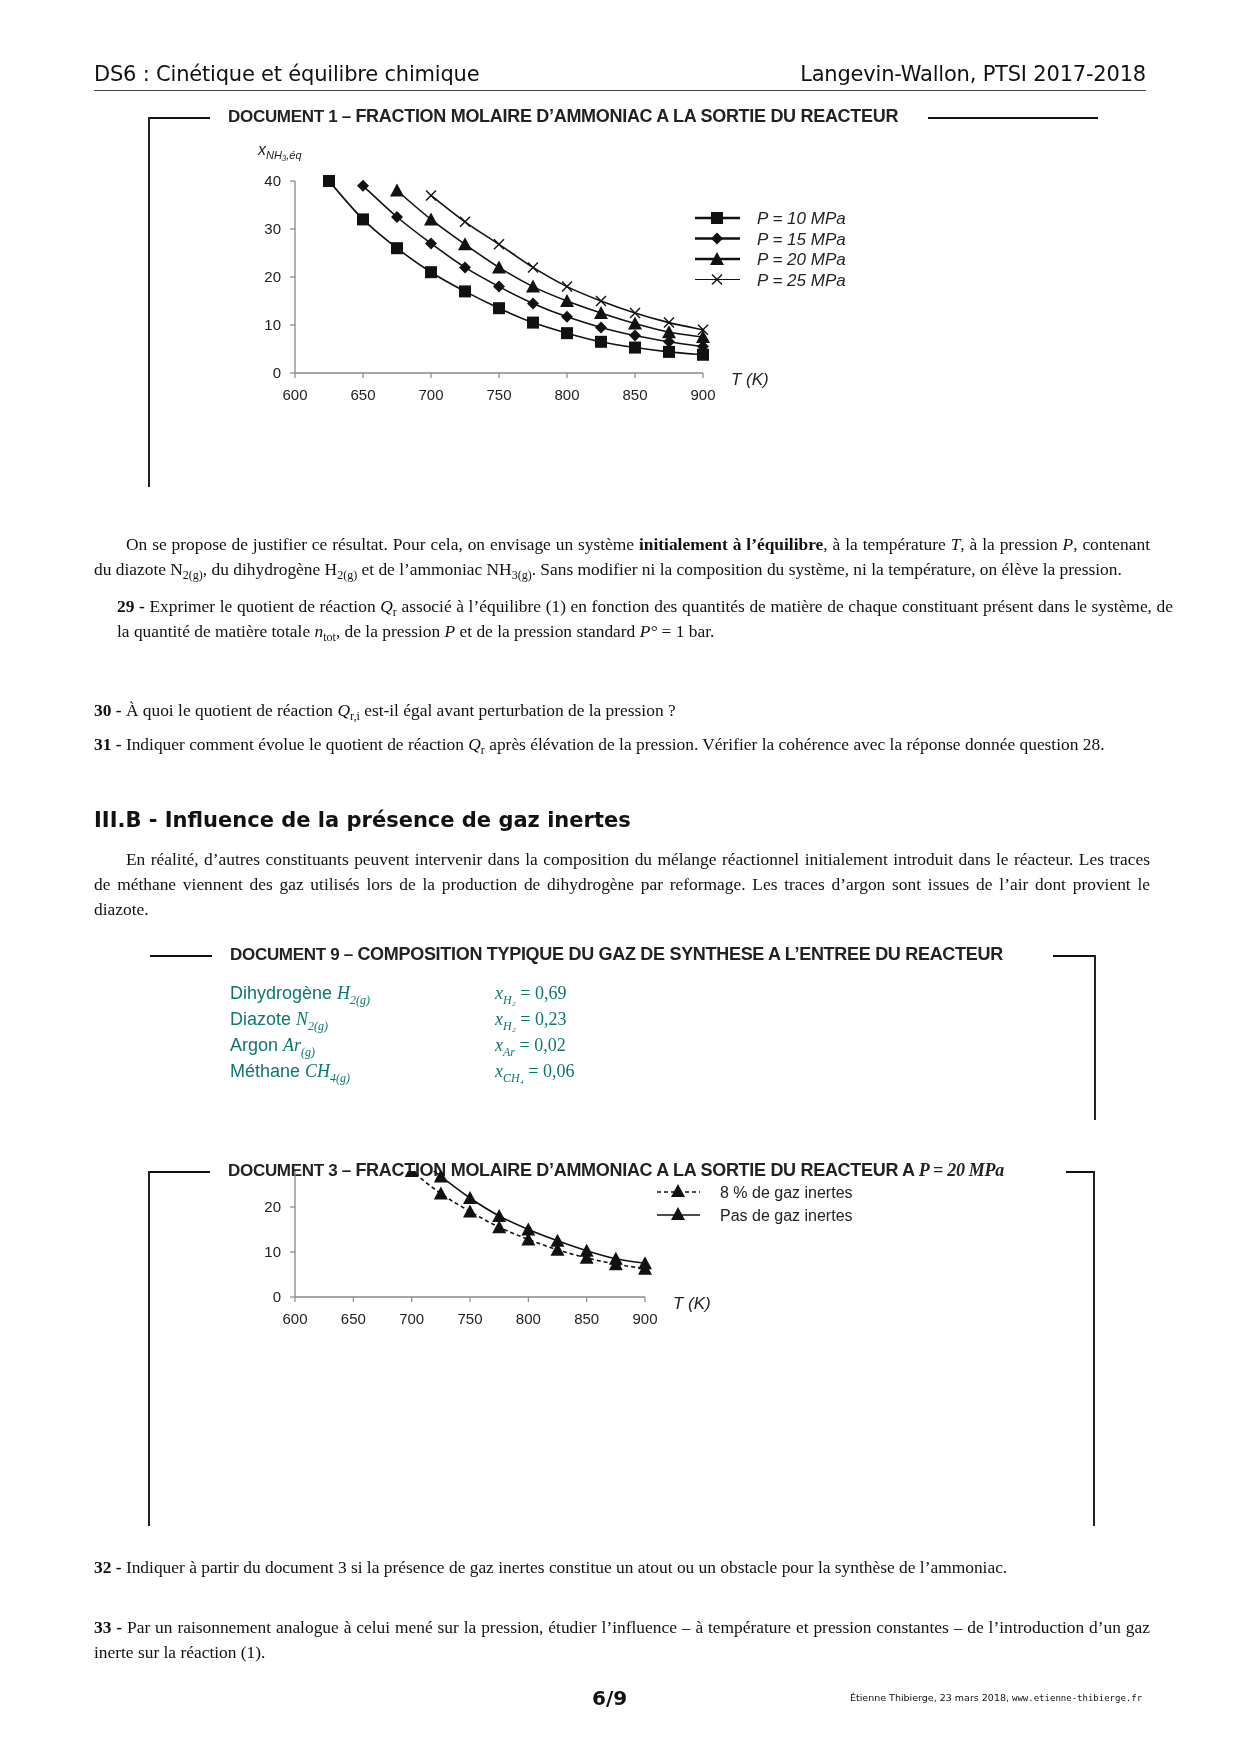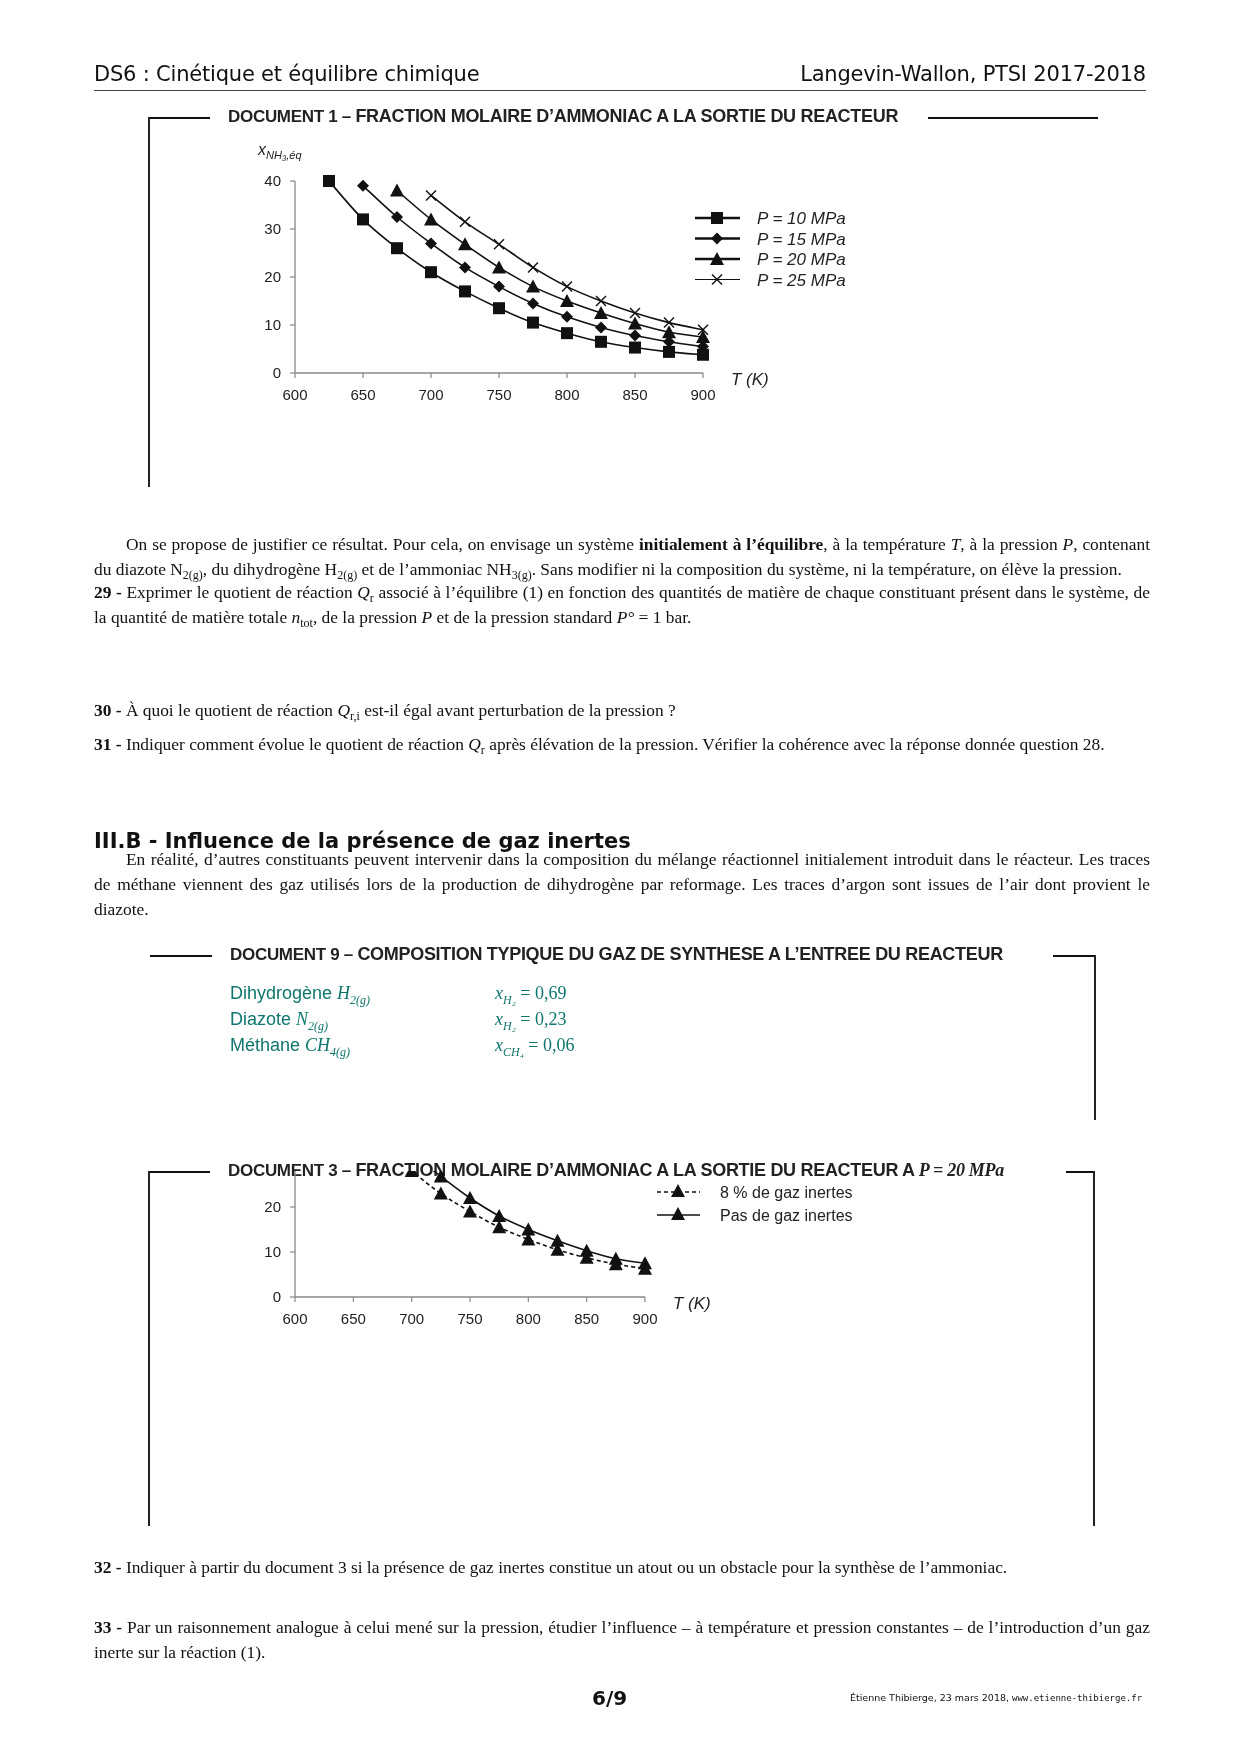--- a/index.html
+++ b/index.html
@@ -15,21 +15,21 @@
   .doc .bar-l, .doc .bar-r { position: absolute; top: 0; height: 2px; background: #111; }
   .doc .vl { position: absolute; width: 1.5px; background: #222; }
   .doc-title { position: absolute; top: -11px; font-family: "Liberation Sans", sans-serif; font-weight: bold; font-size: 17px; white-space: nowrap; letter-spacing: -0.3px; color: #222; }
   .doc-title .sc { font-size: 18px; }
   .doc-title .math { font-family: "Liberation Serif", serif; font-style: italic; font-weight: bold; font-size: 18px; }
 
   
   .para { position: absolute; left: 94px; width: 1056px; font-family: "Liberation Serif", serif; font-size: 17.4px; line-height: 25px; text-align: justify; }
   .para .indent { display: inline-block; width: 32px; }
   .q-num { font-weight: bold; }
-  .section-title { position: absolute; left: 94px; top: 808px; font-family: "DejaVu Sans", sans-serif; font-weight: bold; font-size: 21px; margin-top: 21px; }
+  .section-title { position: absolute; left: 94px; top: 808px; font-family: "DejaVu Sans", sans-serif; font-weight: bold; font-size: 21px; }
   i.m { font-style: italic; }
   sub { font-size: 12px; line-height: 0; }
 
   .comp-table { position: absolute; left: 230px; top: 980px; font-family: "Liberation Sans", sans-serif; font-size: 18px; color: #0f766e; }
   .comp-row { display: flex; height: 26px; align-items: center; }
   .comp-name { width: 265px; }
   .comp-val { font-family: "Liberation Serif", serif; }
   .comp-val i, .comp-name i { font-family: "Liberation Serif", serif; font-style: italic; }
 
   .footer { position: absolute; top: 1686px; left: 0; width: 1240px; }
@@ -155,21 +155,21 @@
         <line x1="564" y1="167.5" x2="574" y2="157.5" stroke="#111" stroke-width="1.4"></line>
         <text x="609" y="168.5" font-size="17" font-style="italic" font-family="Liberation Serif, serif" fill="#222">P = 25 MPa</text>
       </g>
     </svg>
 </div>
 
 <div class="para" style="top:532px;">
   <span class="indent"></span><span>On se propose de justifier ce résultat. Pour cela, on envisage un système </span><b>initialement à l’équilibre</b><span>, à la température </span><i class="m">T</i><span>, à la pression </span><i class="m">P</i><span>, contenant du diazote N</span><sub>2(g)</sub><span>, du dihydrogène H</span><sub>2(g)</sub><span> et de l’ammoniac NH</span><sub>3(g)</sub><span>. Sans modifier ni la composition du système, ni la température, on élève la pression.</span>
 </div>
 
-<div class="para" style="top:580px;">
+<div class="para" style="top:594px;margin-left:23px;">
   <span class="q-num">29 -</span><span> Exprimer le quotient de réaction </span><i class="m">Q</i><sub>r</sub><span> associé à l’équilibre (1) en fonction des quantités de matière de chaque constituant présent dans le système, de la quantité de matière totale </span><i class="m">n</i><sub>tot</sub><span>, de la pression </span><i class="m">P</i><span> et de la pression standard </span><i class="m">P°</i><span> = 1 bar.</span>
 </div>
 
 <div class="para" style="top:698px;">
   <span class="q-num">30 -</span><span> À quoi le quotient de réaction </span><i class="m">Q</i><sub>r,i</sub><span> est-il égal avant perturbation de la pression ?</span>
 </div>
 
 <div class="para" style="top:732px;">
   <span class="q-num">31 -</span><span> Indiquer comment évolue le quotient de réaction </span><i class="m">Q</i><sub>r</sub><span> après élévation de la pression. Vérifier la cohérence avec la réponse donnée question 28.</span>
 </div>
@@ -189,20 +189,24 @@
   </div>
 </div>
 <div class="comp-table">
   <div class="comp-row">
     <span class="comp-name"><span>Dihydrogène</span> <i>H</i><sub><i>2(g)</i></sub></span>
     <span class="comp-val"><i>x</i><sub><i>H₂</i></sub> <span>= 0,69</span></span>
   </div>
   <div class="comp-row">
     <span class="comp-name"><span>Diazote</span> <i>N</i><sub><i>2(g)</i></sub></span>
     <span class="comp-val"><i>x</i><sub><i>H₂</i></sub> <span>= 0,23</span></span>
+  </div>
+  <div class="comp-row">
+    <span class="comp-name"><span>Argon</span> <i>Ar</i><sub><i>(g)</i></sub></span>
+    <span class="comp-val"><i>x</i><sub><i>Ar</i></sub> <span>= 0,02</span></span>
   </div>
   <div class="comp-row">
     <span class="comp-name"><span>Méthane</span> <i>CH</i><sub><i>4(g)</i></sub></span>
     <span class="comp-val"><i>x</i><sub><i>CH₄</i></sub> <span>= 0,06</span></span>
   </div>
 </div>
 
 <div class="doc" style="left:148px; top:1171px; width:946px; height:355px;">
   <div class="bar-l" style="left:0; width:62px;"></div>
   <div class="bar-r" style="left:918px; width:28px;"></div>

